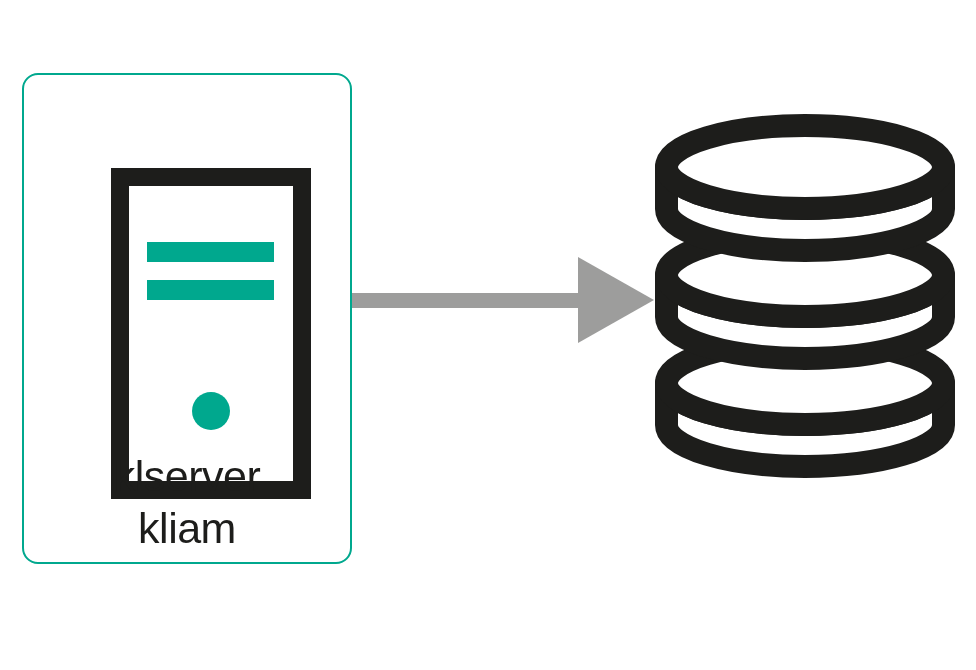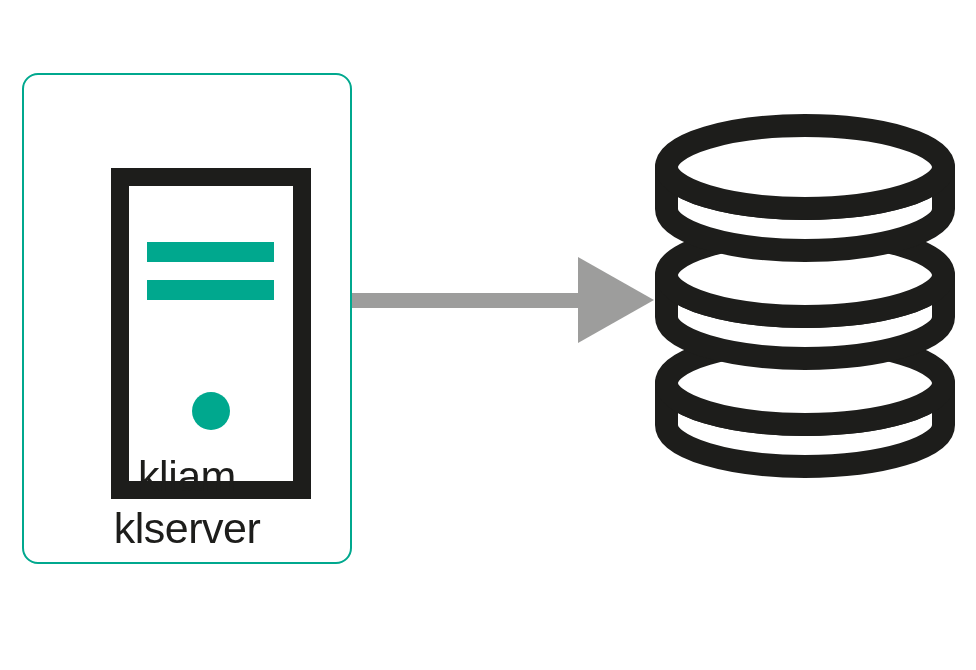--- a/index.html
+++ b/index.html
@@ -80,22 +80,22 @@
     <svg class="server-icon" viewBox="0 0 200 331">
       <rect x="9" y="9" width="182" height="313" class="f-white s-black" stroke-width="18"></rect>
       <rect x="36" y="74" width="127" height="20" class="f-teal"></rect>
       <rect x="36" y="112" width="127" height="20" class="f-teal"></rect>
       <circle cx="100" cy="243" r="19" class="f-teal"></circle>
     </svg>
 
   </div>
 
   <div class="server-label">
+    <span class="line">klserver</span>
     <span class="line">kliam</span>
-    <span class="line">klserver</span>
   </div>
 
   <svg class="arrow-svg" viewBox="0 0 304 100">
     <rect x="0" y="43" width="228" height="15" class="f-gray"></rect>
     <polygon points="226,7 226,93 302,50" class="f-gray"></polygon>
   </svg>
 
   <svg class="db-svg" viewBox="0 0 300 364">
     <g transform="translate(0,216)">
       <path d="M 11.5 53 L 11.5 95 A 138.5 41.5 0 0 0 288.5 95 L 288.5 53 A 138.5 41.5 0 0 1 11.5 53 Z" class="f-white s-black" stroke-width="23" stroke-linejoin="round"></path>

